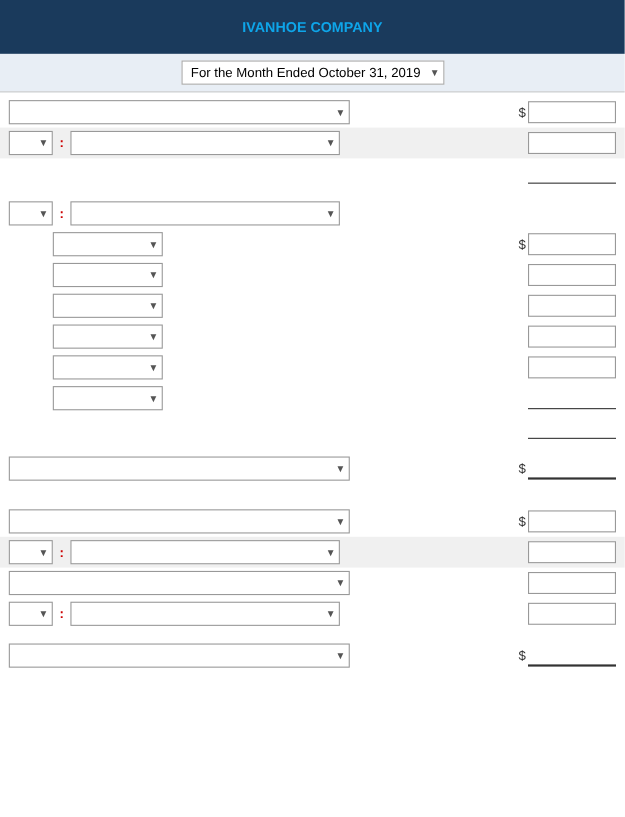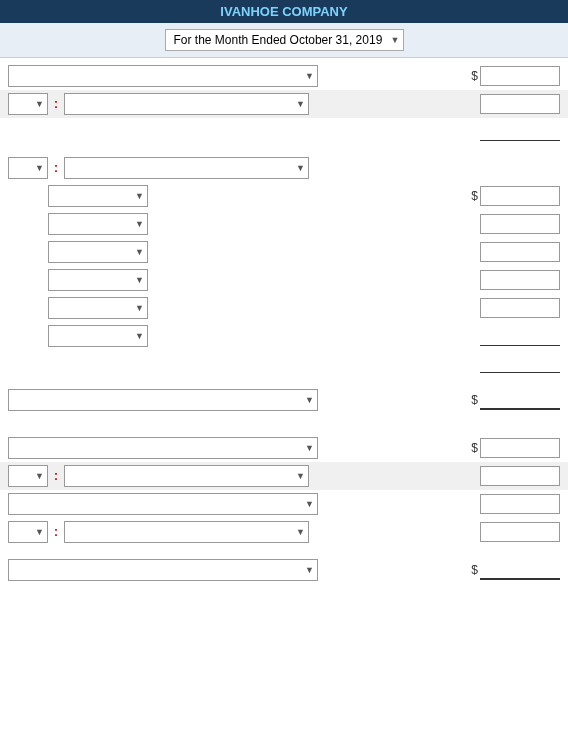--- a/index.html
+++ b/index.html
@@ -11,23 +11,23 @@
     body {
       font-family: Arial, sans-serif;
       font-size: 12px;
       background: #fff;
       width: 568px;
       min-height: 743px;
     }
 
     .header {
       background: #1a3a5c;
-      color: #7dd3fc;
+      color: #0ea5e9;
       text-align: center;
-      padding: 4px 4px;
+      padding: 17px 4px;
     }
 
     .header-company {
       font-weight: bold;
       font-size: 13px;
     }
 
     .header-title {
       font-weight: bold;
       font-size: 13px;

